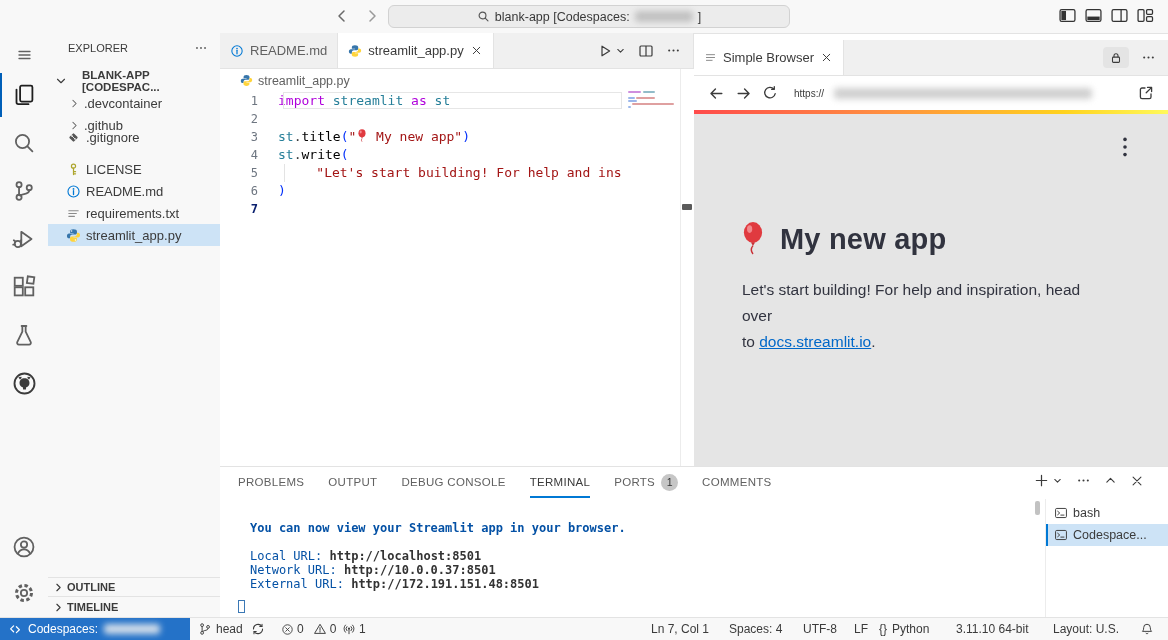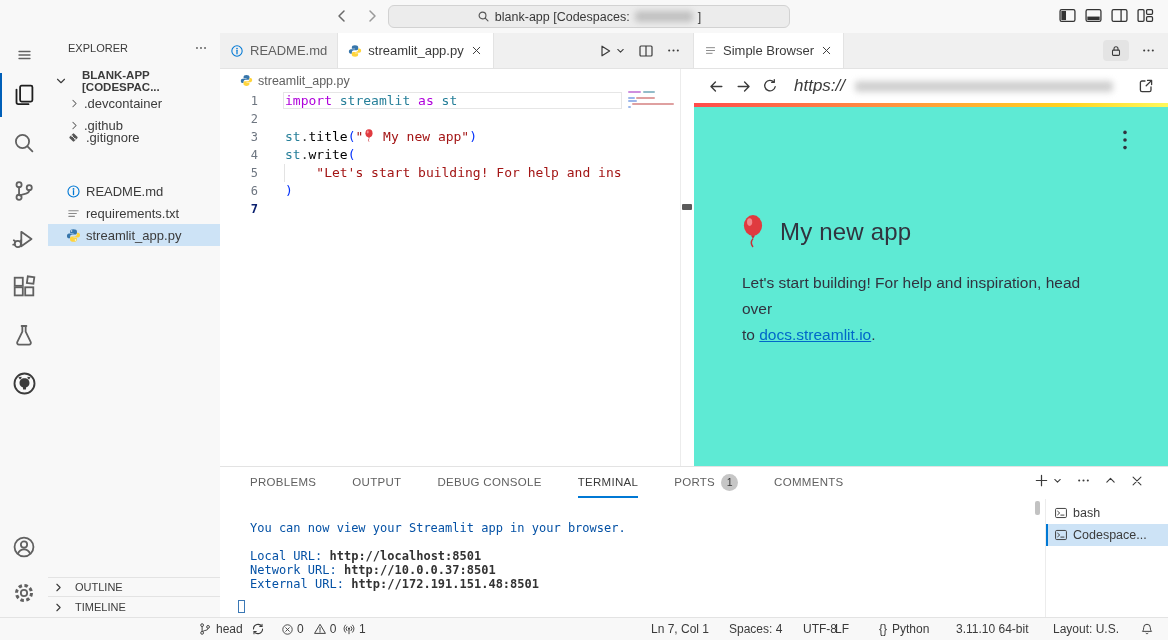--- a/index.html
+++ b/index.html
@@ -21,60 +21,60 @@
   .ab-item{position:absolute;left:0;width:48px;height:44px;display:flex;align-items:center;justify-content:center;color:#616161;}
   .ab-item.active{color:#1f1f1f;}
   .ab-indicator{position:absolute;left:0;width:2px;background:#005fb8;}
   
   .sidebar{position:absolute;left:48px;top:33px;width:172px;height:584px;background:#f8f8f8;border-right:1px solid #e3e3e3;}
   .sb-head{position:absolute;left:0;top:0;width:100%;height:30px;display:flex;align-items:center;padding:0 12px 0 20px;box-sizing:border-box;
     font-size:11px;color:#3b3b3b;justify-content:space-between;}
   .tree-row{position:absolute;left:0;width:172px;height:22px;display:flex;align-items:center;font-size:13px;color:#3b3b3b;box-sizing:border-box;}
   .tree-row.sel{background:#cde3f6;}
   .sb-sec{position:absolute;left:0;width:172px;height:19px;border-top:1px solid #e3e3e3;display:flex;align-items:center;
-    font-size:11px;font-weight:normal;color:#3b3b3b;padding-left:4px;box-sizing:border-box;gap:10px;}
+    font-size:11px;font-weight:bold;color:#3b3b3b;padding-left:4px;box-sizing:border-box;gap:2px;}
   
   .editor{position:absolute;left:220px;top:33px;width:474px;height:433px;background:#fff;border-right:1px solid #e3e3e3;box-sizing:border-box;}
   .tabbar{position:absolute;left:0;top:0;width:100%;height:36px;background:#f0f0f0;border-bottom:1px solid #e3e3e3;display:flex;box-sizing:border-box;}
   .tab{height:35px;display:flex;align-items:center;padding:0 10px;gap:6px;font-size:13px;color:#616161;border-right:1px solid #e3e3e3;box-sizing:border-box;}
   .tab.active{background:#fff;color:#3b3b3b;}
   .tab-actions{margin-left:auto;display:flex;align-items:center;gap:12px;padding-right:12px;color:#3b3b3b;}
   .breadcrumb{position:absolute;left:0;top:36px;width:100%;height:23px;display:flex;align-items:center;gap:5px;
     padding-left:20px;font-size:12.5px;color:#616161;box-sizing:border-box;background:#fff;}
   .code{position:absolute;left:0;top:59px;width:460px;font-family:"DejaVu Sans Mono","Liberation Mono",monospace;font-size:13px;line-height:18px;}
   .cl{display:flex;height:18px;}
   .ln{width:42px;text-align:right;padding-right:4px;color:#6e7681;font-size:12px;flex:none;box-sizing:border-box;}
-  .lc{margin-left:23px;width:337px;white-space:pre;overflow:hidden;position:relative;}
+  .lc{margin-left:16px;width:337px;white-space:pre;overflow:hidden;position:relative;}
   .kw{color:#af00db;} .mod{color:#267f99;} .fn{color:#000000;} .br{color:#0431fa;} .str{color:#a31515;} .pln{color:#3b3b3b;}
   .cur .ln{color:#0b216f;font-weight:bold;}
   .curbox{position:absolute;left:63px;top:0;width:339px;height:17px;border:1px solid #e6e6e6;box-sizing:border-box;}
   .minimap{position:absolute;left:404px;top:56px;width:56px;height:60px;}
   .mm{position:absolute;height:2px;opacity:.85;border-radius:1px;}
   .scrollstrip{position:absolute;left:460px;top:36px;width:13px;height:397px;background:#fff;border-left:1px solid #ececec;}
   .sash-handle{position:absolute;left:1px;top:135px;width:10px;height:6px;background:#5a5a5a;border-radius:1px;}
   
-  .browser{position:absolute;left:694px;top:33px;width:474px;height:433px;background:#5eead4;}
+  .browser{position:absolute;left:694px;top:40px;width:474px;height:433px;background:#e5e5e5;}
   .btoolbar{position:absolute;left:0;top:36px;width:100%;height:34px;background:#fff;display:flex;align-items:center;gap:10px;
     padding:0 14px;box-sizing:border-box;color:#3b3b3b;}
   .rainbow{position:absolute;left:0;top:70px;width:100%;height:4px;
     background:linear-gradient(90deg,#ff4b4b 0%,#ff8c42 38%,#ffd21e 78%,#fff95b 100%);}
   .st-title{position:absolute;left:46px;top:182px;display:flex;align-items:center;gap:14px;}
-  .st-title .txt{font-size:24px;font-weight:normal;color:#31333f;letter-spacing:.2px;}
+  .st-title .txt{font-size:29px;font-weight:bold;color:#31333f;letter-spacing:.2px;}
   .st-body{position:absolute;left:48px;top:237px;width:372px;font-size:15.5px;line-height:26px;color:#31333f;}
   .st-link{color:#0068c9;text-decoration:underline;}
   .lockbtn{background:#e4e4e4;border-radius:4px;width:26px;height:21px;display:flex;align-items:center;justify-content:center;}
   
   .panel{position:absolute;left:220px;top:466px;width:948px;height:151px;background:#fff;border-top:1px solid #e3e3e3;box-sizing:border-box;}
   .ptabs{position:absolute;left:18px;top:0;height:31px;display:flex;align-items:center;gap:24px;font-size:11.5px;color:#616161;letter-spacing:.3px;}
-  .ptab{height:31px;display:flex;align-items:center;gap:6px;border-bottom:1px solid transparent;box-sizing:border-box;margin-left:12px;}
+  .ptab{height:31px;display:flex;align-items:center;gap:6px;border-bottom:1px solid transparent;box-sizing:border-box;}
   .ptab.active{color:#3b3b3b;border-bottom:2px solid #0078d4;}
   .pbadge{width:17px;height:17px;border-radius:50%;background:#c6c6c6;color:#333;font-size:10.5px;display:flex;align-items:center;justify-content:center;letter-spacing:0;}
   .pactions{position:absolute;right:24px;top:6px;display:flex;gap:13px;align-items:center;color:#3b3b3b;}
   .term{position:absolute;left:30px;top:54px;font-family:"DejaVu Sans Mono","Liberation Mono",monospace;font-size:12px;line-height:14px;white-space:pre;}
-  .tblue{color:#0451a5;} .tbold{font-weight:bold;color:#333;} .tbb{color:#0451a5;font-weight:normal;}
+  .tblue{color:#0451a5;} .tbold{font-weight:bold;color:#333;} .tbb{color:#0451a5;font-weight:bold;}
   .tcursor{position:absolute;left:18px;top:133px;width:7px;height:13px;border:1px solid #3b78b5;box-sizing:border-box;}
   .tlist{position:absolute;left:825px;top:32px;width:123px;height:119px;border-left:1px solid #ececec;}
   .tl-row{height:22px;display:flex;align-items:center;gap:5px;padding-left:8px;font-size:12.5px;color:#3b3b3b;box-sizing:border-box;}
   .tl-row.sel{background:#cde3f6;border-left:2px solid #0078d4;padding-left:6px;}
   .pscroll{position:absolute;left:-11px;top:2px;width:5px;height:14px;background:#c2c2c2;border-radius:2px;}
   
   .statusbar{position:absolute;left:0;top:617px;width:1168px;height:23px;background:#f8f8f8;border-top:1px solid #e3e3e3;
     font-size:12px;color:#3b3b3b;box-sizing:border-box;}
   .sb-remote{position:absolute;left:0;top:0;height:22px;width:190px;background:#2472c8;color:#fff;display:flex;align-items:center;
     gap:6px;padding-left:8px;box-sizing:border-box;font-size:12px;}
@@ -267,20 +267,29 @@
     <div class="tree-row" style="top:93px;padding-left:18px;">
       <span class="ic">
           <svg width="15" height="15" viewBox="0 0 16 16">
             <rect x="4.6" y="4.6" width="6.8" height="6.8" rx="1" transform="rotate(45 8 8)" fill="#555"></rect>
             <path d="M6.1 6.1l3.6 3.6" stroke="#f8f8f8" stroke-width=".9"></path>
             <circle cx="6.3" cy="6.3" r=".85" fill="#f8f8f8"></circle>
             <circle cx="9.7" cy="9.7" r=".85" fill="#f8f8f8"></circle>
           </svg>
         </span>
       <span style="margin-left:5px;">.gitignore</span>
+    </div>
+    <div class="tree-row" style="top:125px;padding-left:18px;">
+      <span class="ic">
+          <svg width="15" height="15" viewBox="0 0 16 16" fill="none" stroke="#ada52c" stroke-width="1.3">
+            <circle cx="8" cy="4.4" r="2.2"></circle>
+            <path d="M8 6.6v6.8M8 10.3h2.2M8 12.6h2.2" stroke-linecap="round"></path>
+          </svg>
+        </span>
+      <span style="margin-left:5px;">LICENSE</span>
     </div>
     <div class="tree-row" style="top:147px;padding-left:18px;">
       <span class="ic">
           <svg width="15" height="15" viewBox="0 0 16 16">
             <circle cx="8" cy="8" r="5.9" stroke="#0078d4" stroke-width="1.2" fill="none"></circle>
             <circle cx="8" cy="5.2" r=".95" fill="#0078d4"></circle>
             <path d="M8 7.2v4" stroke="#0078d4" stroke-width="1.4" stroke-linecap="round"></path>
           </svg>
         </span>
       <span style="margin-left:5px;">README.md</span>
@@ -480,21 +489,21 @@
           <svg width="17" height="17" viewBox="0 0 16 16">
             <path d="M3 8h10M9 3.8 13.2 8 9 12.2" stroke="#3b3b3b" stroke-width="1.3" fill="none" stroke-linecap="round" stroke-linejoin="round"></path>
           </svg>
         </span>
       <span class="ic">
           <svg width="16" height="16" viewBox="0 0 16 16">
             <path d="M13.2 8.6A5.3 5.3 0 1 1 11.9 4" stroke="#3b3b3b" stroke-width="1.3" fill="none" stroke-linecap="round"></path>
             <path d="M12.3 1.6v2.7H9.6" stroke="#3b3b3b" stroke-width="1.3" fill="none" stroke-linecap="round" stroke-linejoin="round"></path>
           </svg>
         </span>
-      <span style="font-size:17px;color:#3b3b3b;margin-left:6px;font-style:italic;">https://</span>
+      <span style="font-size:10px;color:#3b3b3b;margin-left:6px;">https://</span>
       <span class="blur-pill" style="width:258px;height:11px;background:#c4c4c4;"></span>
       <span class="ic" style="margin-left:auto;">
           <svg width="16" height="16" viewBox="0 0 16 16" fill="none" stroke="#3b3b3b" stroke-width="1.3" stroke-linecap="round" stroke-linejoin="round">
             <path d="M7 3H4a1.6 1.6 0 0 0-1.6 1.6V12A1.6 1.6 0 0 0 4 13.6h7.4A1.6 1.6 0 0 0 13 12V9"></path>
             <path d="M9.5 2.4h4.1v4.1M13.4 2.6 8.2 7.8"></path>
           </svg>
         </span>
     </div>
     <div class="rainbow"></div>
 
@@ -601,20 +610,29 @@
               <rect x="1.8" y="2.8" width="12.4" height="10.4" rx="1.3"></rect>
               <path d="M4.2 6l2.3 2-2.3 2M7.8 10.4h3.6" stroke-linecap="round" stroke-linejoin="round"></path>
             </svg>
           </span>
         <span>Codespace...</span>
       </div>
     </div>
   </div>
 
   <div class="statusbar">
+    <div class="sb-remote">
+      <span class="ic">
+          <svg width="14" height="14" viewBox="0 0 16 16" fill="none" stroke="#fff" stroke-width="1.4" stroke-linecap="round" stroke-linejoin="round">
+            <path d="M6.4 4.4 3 7.8l3.4 3.4M9.6 5.4 13 8.8l-3.4 3.4"></path>
+          </svg>
+        </span>
+      <span>Codespaces:</span>
+      <span class="blur-pill" style="width:56px;height:10px;background:#efefef;opacity:.85;"></span>
+    </div>
     <div class="sb-item" style="left:198px;">
       <span class="ic">
           <svg width="14" height="14" viewBox="0 0 16 16" fill="none" stroke="#3b3b3b" stroke-width="1.1">
             <circle cx="4.7" cy="3.6" r="1.6"></circle>
             <circle cx="4.7" cy="12.4" r="1.6"></circle>
             <circle cx="11.5" cy="5.6" r="1.6"></circle>
             <path d="M4.7 5.2v5.6M11.5 7.2c0 2.8-4.4 2-6 3.6"></path>
           </svg>
         </span>
       <span>head</span>
@@ -653,21 +671,21 @@
     </div>
     <div class="sb-item" style="left:651px;">
         <span>Ln 7, Col 1</span>
       </div>
     <div class="sb-item" style="left:729px;">
         <span>Spaces: 4</span>
       </div>
     <div class="sb-item" style="left:803px;">
         <span>UTF-8</span>
       </div>
-    <div class="sb-item" style="left:835px;">
+    <div class="sb-item" style="left:854px;">
         <span>LF</span>
       </div>
     <div class="sb-item" style="left:879px;gap:5px;">
         <span>{}</span>
         <span>Python</span>
       </div>
     <div class="sb-item" style="left:956px;">
         <span>3.11.10 64-bit</span>
       </div>
     <div class="sb-item" style="left:1053px;">

